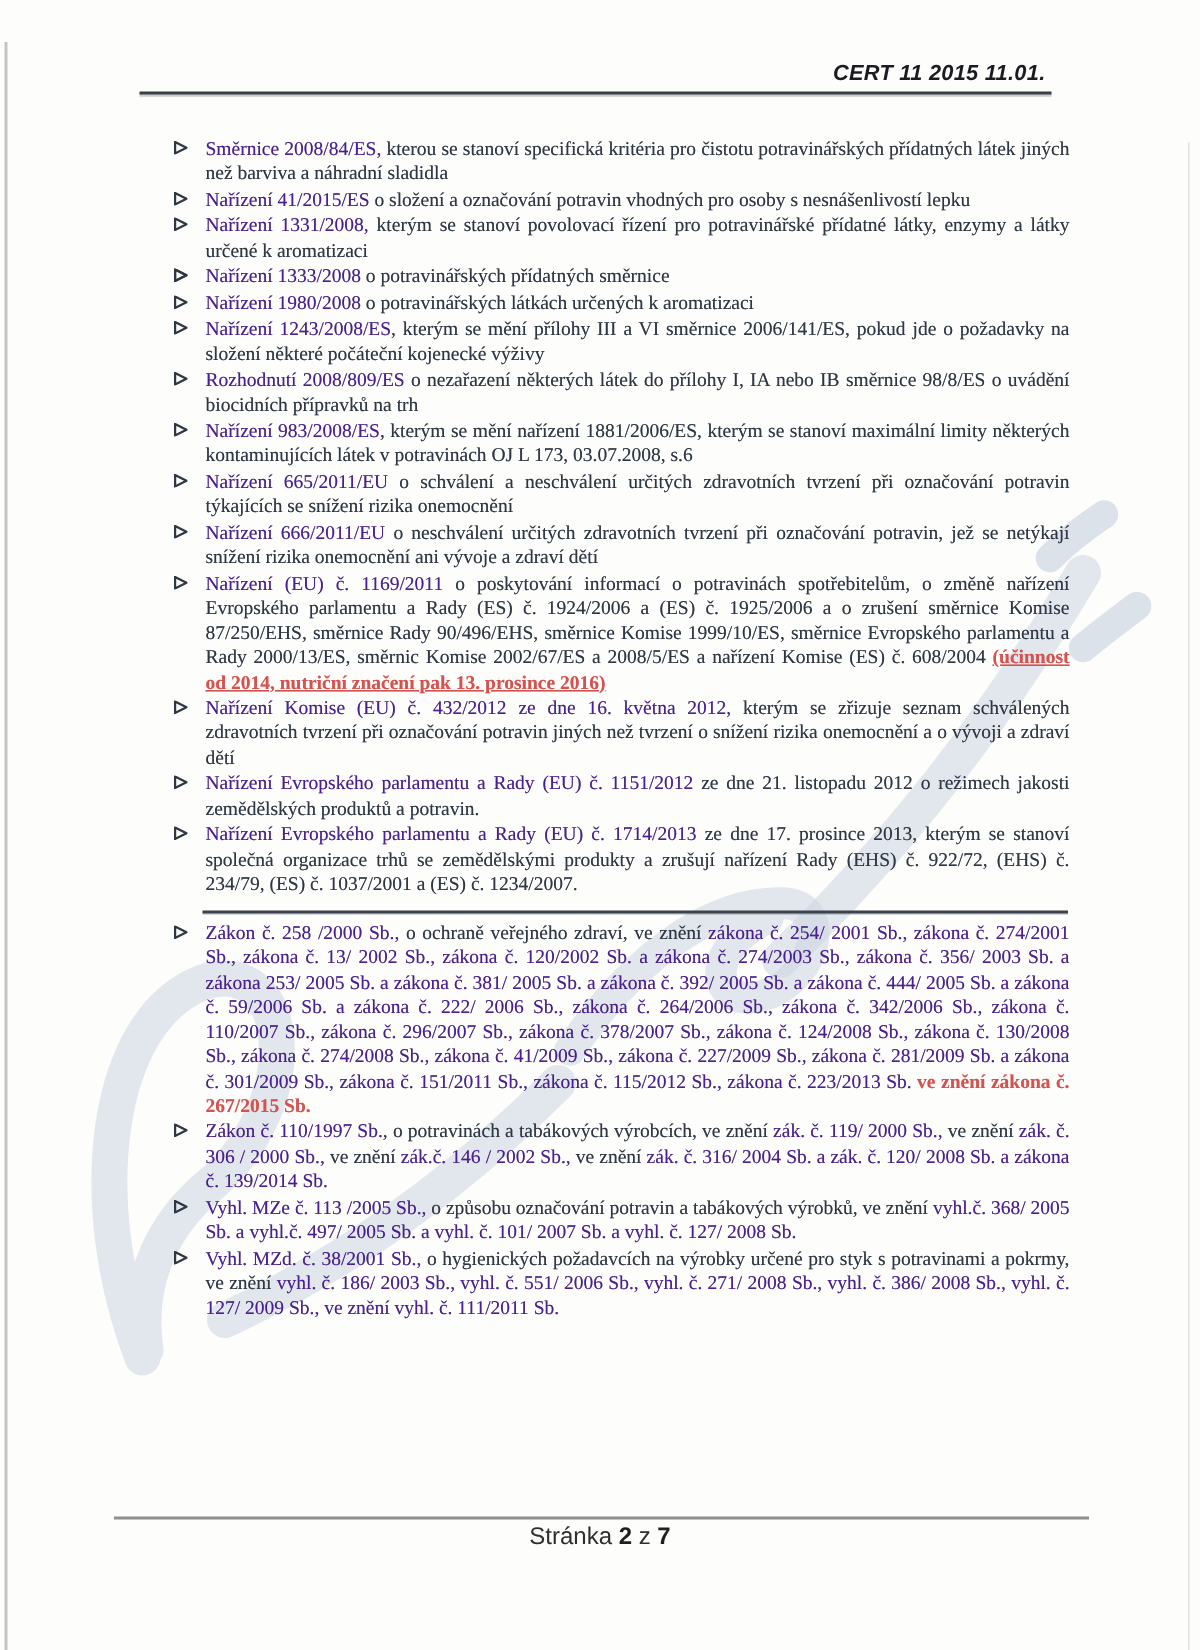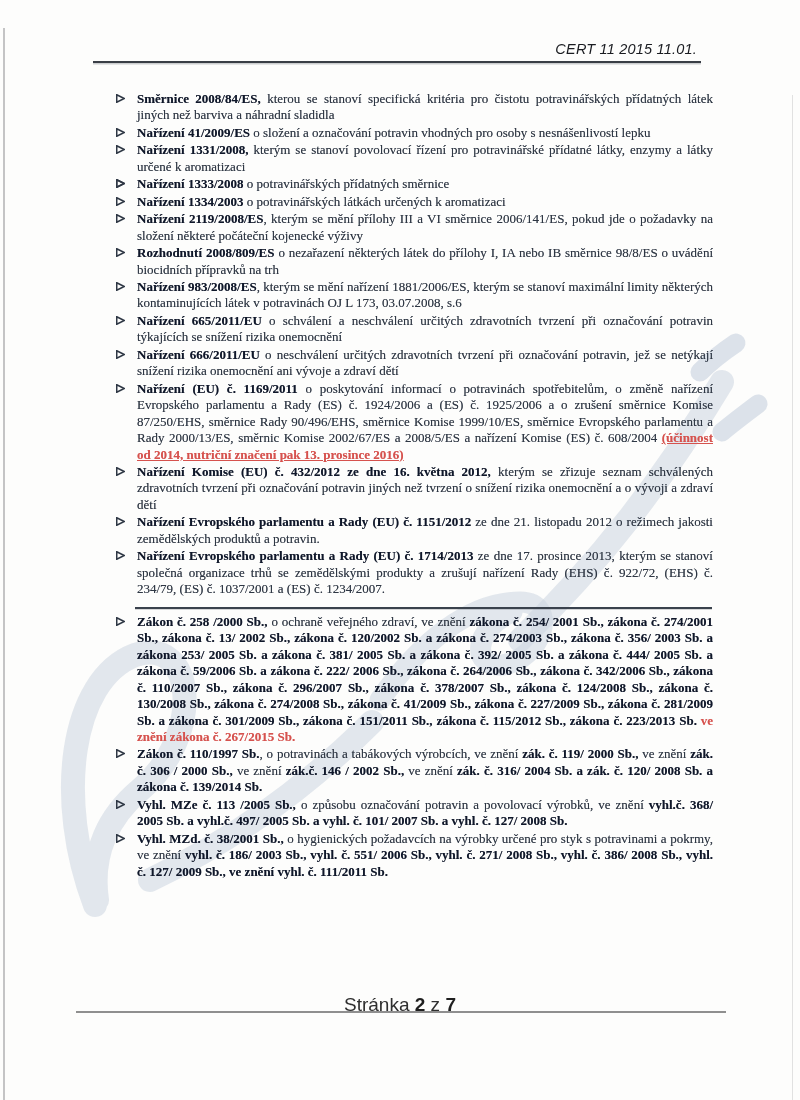--- a/index.html
+++ b/index.html
@@ -14,44 +14,44 @@
   .edge-left{position:absolute;left:3px;top:28px;width:2px;height:1072px;background:rgba(50,50,55,0.28);}
   .edge-right{position:absolute;right:7px;top:95px;width:1px;height:1005px;background:rgba(60,60,65,0.14);}
 
   
   .watermark{position:absolute;left:0;top:0;pointer-events:none;}
 
   
   .header-code{
     position:absolute;top:41px;right:103px;
     font-family:"Liberation Sans", sans-serif;
-    font-style:italic;font-weight:400;font-size:14.5px;color:#1a1c21;
+    font-style:italic;font-weight:700;font-size:14.5px;color:#1a1c21;
     letter-spacing:.2px;white-space:nowrap;margin-left:42px;
   }
   .header-rule{position:absolute;top:61px;left:93px;width:608px;height:2.4px;background:#393e46;box-shadow:0 1.5px 0 rgba(57,62,70,.25);}
 
   
   .content{
     position:absolute;left:115px;top:91px;width:598px;
     color:#2e3744;font-size:13px;line-height:16.45px;text-align:justify;
     text-shadow:0 0 .4px rgba(43,50,62,.55);
   }
   .li{position:relative;padding-left:22px;margin-bottom:1px;}
   .bullet{position:absolute;left:1px;top:3px;color:#2e3744;line-height:0;}
-  .seg-b{font-weight:700;color:#0f172a;}
+  .seg-b{font-weight:400;color:#4c1d95;}
   .seg-n{font-weight:400;}
   .seg-r{font-weight:700;color:#d6524e;text-shadow:0 0 .4px rgba(214,82,78,.5);}
   .seg-ru{font-weight:700;color:#d6524e;text-decoration:underline;text-shadow:0 0 .4px rgba(214,82,78,.5);}
   .sep{height:2.2px;background:#3a424d;margin:9px 0 5px 20px;width:577px;box-shadow:0 1px 0 rgba(58,66,77,.2);}
 
   
   .footer-rule{position:absolute;top:1011px;left:76px;width:650px;height:1.6px;background:#8f8f8f;}
   .footer-text{
-    position:absolute;top:994px;left:0;width:800px;text-align:center;
-    font-family:"Liberation Sans", sans-serif;font-size:19px;color:#2f2f2f;
+    position:absolute;top:1016px;left:0;width:800px;text-align:center;
+    font-family:"Liberation Sans", sans-serif;font-size:16px;color:#2f2f2f;
   }
   .footer-text b{font-weight:700;color:#1f1f1f;}
 </style>
 </head>
 <body>
 
 <div class="page">
 
   <svg class="watermark" width="800" height="1100" viewBox="0 0 800 1100">
     <g fill="none" stroke="#ccd5e0" stroke-opacity="0.55" stroke-linecap="round">
@@ -71,36 +71,36 @@
     <div class="header-code">CERT 11 2015 11.01.</div>
     <div class="header-rule"></div>
   </div>
 
   <div class="content" id="content">
       <div class="li"><span class="bullet"><svg width="9" height="9" viewBox="0 0 10 10">
             <path d="M0.8 0.8 L9.2 5 L0.8 9.2 Z" fill="none" stroke="currentColor" stroke-width="1.7"></path>
           </svg></span><span><span class="seg-b">Směrnice 2008/84/ES,</span><span class="seg-n"> kterou se stanoví specifická kritéria pro čistotu potravinářských přídatných látek jiných než barviva a náhradní sladidla</span></span></div>
       <div class="li"><span class="bullet"><svg width="9" height="9" viewBox="0 0 10 10">
             <path d="M0.8 0.8 L9.2 5 L0.8 9.2 Z" fill="none" stroke="currentColor" stroke-width="1.7"></path>
-          </svg></span><span><span class="seg-b">Nařízení 41/2009/ES</span><span class="seg-n"> o složení a označování potravin vhodných pro osoby s nesnášenlivostí lepku</span></span></div>
+          </svg></span><span><span class="seg-b">Nařízení 41/2015/ES</span><span class="seg-n"> o složení a označování potravin vhodných pro osoby s nesnášenlivostí lepku</span></span></div>
       <div class="li"><span class="bullet"><svg width="9" height="9" viewBox="0 0 10 10">
             <path d="M0.8 0.8 L9.2 5 L0.8 9.2 Z" fill="none" stroke="currentColor" stroke-width="1.7"></path>
           </svg></span><span><span class="seg-b">Nařízení 1331/2008,</span><span class="seg-n"> kterým se stanoví povolovací řízení pro potravinářské přídatné látky, enzymy a látky určené k aromatizaci</span></span></div>
       <div class="li"><span class="bullet"><svg width="9" height="9" viewBox="0 0 10 10">
             <path d="M0.8 0.8 L9.2 5 L0.8 9.2 Z" fill="none" stroke="currentColor" stroke-width="1.7"></path>
           </svg></span></div>
       <div class="li"><span class="bullet"><svg width="9" height="9" viewBox="0 0 10 10">
             <path d="M0.8 0.8 L9.2 5 L0.8 9.2 Z" fill="none" stroke="currentColor" stroke-width="1.7"></path>
           </svg></span><span><span class="seg-b">Nařízení 1333/2008</span><span class="seg-n"> o potravinářských přídatných směrnice</span></span></div>
       <div class="li"><span class="bullet"><svg width="9" height="9" viewBox="0 0 10 10">
             <path d="M0.8 0.8 L9.2 5 L0.8 9.2 Z" fill="none" stroke="currentColor" stroke-width="1.7"></path>
-          </svg></span><span><span class="seg-b">Nařízení 1334/2003</span><span class="seg-n"> o potravinářských látkách určených k aromatizaci</span></span></div>
+          </svg></span><span><span class="seg-b">Nařízení 1980/2008</span><span class="seg-n"> o potravinářských látkách určených k aromatizaci</span></span></div>
       <div class="li"><span class="bullet"><svg width="9" height="9" viewBox="0 0 10 10">
             <path d="M0.8 0.8 L9.2 5 L0.8 9.2 Z" fill="none" stroke="currentColor" stroke-width="1.7"></path>
-          </svg></span><span><span class="seg-b">Nařízení 2119/2008/ES</span><span class="seg-n">, kterým se mění přílohy III a VI směrnice 2006/141/ES, pokud jde o požadavky na složení některé počáteční kojenecké výživy</span></span></div>
+          </svg></span><span><span class="seg-b">Nařízení 1243/2008/ES</span><span class="seg-n">, kterým se mění přílohy III a VI směrnice 2006/141/ES, pokud jde o požadavky na složení některé počáteční kojenecké výživy</span></span></div>
       <div class="li"><span class="bullet"><svg width="9" height="9" viewBox="0 0 10 10">
             <path d="M0.8 0.8 L9.2 5 L0.8 9.2 Z" fill="none" stroke="currentColor" stroke-width="1.7"></path>
           </svg></span><span><span class="seg-b">Rozhodnutí 2008/809/ES</span><span class="seg-n"> o nezařazení některých látek do přílohy I, IA nebo IB směrnice 98/8/ES o uvádění biocidních přípravků na trh</span></span></div>
       <div class="li"><span class="bullet"><svg width="9" height="9" viewBox="0 0 10 10">
             <path d="M0.8 0.8 L9.2 5 L0.8 9.2 Z" fill="none" stroke="currentColor" stroke-width="1.7"></path>
           </svg></span><span><span class="seg-b">Nařízení 983/2008/ES</span><span class="seg-n">, kterým se mění nařízení 1881/2006/ES, kterým se stanoví maximální limity některých kontaminujících látek v potravinách OJ L 173, 03.07.2008, s.6</span></span></div>
       <div class="li"><span class="bullet"><svg width="9" height="9" viewBox="0 0 10 10">
             <path d="M0.8 0.8 L9.2 5 L0.8 9.2 Z" fill="none" stroke="currentColor" stroke-width="1.7"></path>
           </svg></span><span><span class="seg-b">Nařízení 665/2011/EU</span><span class="seg-n"> o schválení a neschválení určitých zdravotních tvrzení při označování potravin týkajících se snížení rizika onemocnění</span></span></div>
       <div class="li"><span class="bullet"><svg width="9" height="9" viewBox="0 0 10 10">
@@ -120,21 +120,21 @@
           </svg></span><span><span class="seg-b">Nařízení Evropského parlamentu a Rady (EU) č. 1714/2013</span><span class="seg-n"> ze dne 17. prosince 2013, kterým se stanoví společná organizace trhů se zemědělskými produkty a zrušují nařízení Rady (EHS) č. 922/72, (EHS) č. 234/79, (ES) č. 1037/2001 a (ES) č. 1234/2007.</span></span></div>
       <div class="sep"></div>
       <div class="li"><span class="bullet"><svg width="9" height="9" viewBox="0 0 10 10">
             <path d="M0.8 0.8 L9.2 5 L0.8 9.2 Z" fill="none" stroke="currentColor" stroke-width="1.7"></path>
           </svg></span><span><span class="seg-b">Zákon č. 258 /2000 Sb.,</span><span class="seg-n"> o ochraně veřejného zdraví, ve znění </span><span class="seg-b">zákona č. 254/ 2001 Sb., zákona č. 274/2001 Sb., zákona č. 13/ 2002 Sb., zákona č. 120/2002 Sb. a zákona č. 274/2003 Sb., zákona č. 356/ 2003 Sb. a zákona 253/ 2005 Sb. a zákona č. 381/ 2005 Sb. a zákona č. 392/ 2005 Sb. a zákona č. 444/ 2005 Sb. a zákona č. 59/2006 Sb. a zákona č. 222/ 2006 Sb., zákona č. 264/2006 Sb., zákona č. 342/2006 Sb., zákona č. 110/2007 Sb., zákona č. 296/2007 Sb., zákona č. 378/2007 Sb., zákona č. 124/2008 Sb., zákona č. 130/2008 Sb., zákona č. 274/2008 Sb., zákona č. 41/2009 Sb., zákona č. 227/2009 Sb., zákona č. 281/2009 Sb. a zákona č. 301/2009 Sb., zákona č. 151/2011 Sb., zákona č. 115/2012 Sb., zákona č. 223/2013 Sb. </span><span class="seg-r">ve znění zákona č. 267/2015 Sb.</span></span></div>
       <div class="li"><span class="bullet"><svg width="9" height="9" viewBox="0 0 10 10">
             <path d="M0.8 0.8 L9.2 5 L0.8 9.2 Z" fill="none" stroke="currentColor" stroke-width="1.7"></path>
           </svg></span><span><span class="seg-b">Zákon č. 110/1997 Sb.</span><span class="seg-n">, o potravinách a tabákových výrobcích, ve znění </span><span class="seg-b">zák. č. 119/ 2000 Sb.,</span><span class="seg-n"> ve znění </span><span class="seg-b">zák. č. 306 / 2000 Sb.,</span><span class="seg-n"> ve znění </span><span class="seg-b">zák.č. 146 / 2002 Sb.,</span><span class="seg-n"> ve znění </span><span class="seg-b">zák. č. 316/ 2004 Sb. a zák. č. 120/ 2008 Sb. a zákona č. 139/2014 Sb.</span></span></div>
       <div class="li"><span class="bullet"><svg width="9" height="9" viewBox="0 0 10 10">
             <path d="M0.8 0.8 L9.2 5 L0.8 9.2 Z" fill="none" stroke="currentColor" stroke-width="1.7"></path>
-          </svg></span><span><span class="seg-b">Vyhl. MZe č. 113 /2005 Sb.,</span><span class="seg-n"> o způsobu označování potravin a povolovací výrobků, ve znění </span><span class="seg-b">vyhl.č. 368/ 2005 Sb. a vyhl.č. 497/ 2005 Sb. a vyhl. č. 101/ 2007 Sb. a vyhl. č. 127/ 2008 Sb.</span></span></div>
+          </svg></span><span><span class="seg-b">Vyhl. MZe č. 113 /2005 Sb.,</span><span class="seg-n"> o způsobu označování potravin a tabákových výrobků, ve znění </span><span class="seg-b">vyhl.č. 368/ 2005 Sb. a vyhl.č. 497/ 2005 Sb. a vyhl. č. 101/ 2007 Sb. a vyhl. č. 127/ 2008 Sb.</span></span></div>
       <div class="li"><span class="bullet"><svg width="9" height="9" viewBox="0 0 10 10">
             <path d="M0.8 0.8 L9.2 5 L0.8 9.2 Z" fill="none" stroke="currentColor" stroke-width="1.7"></path>
           </svg></span><span><span class="seg-b">Vyhl. MZd. č. 38/2001 Sb.,</span><span class="seg-n"> o hygienických požadavcích na výrobky určené pro styk s potravinami a pokrmy, ve znění </span><span class="seg-b">vyhl. č. 186/ 2003 Sb., vyhl. č. 551/ 2006 Sb., vyhl. č. 271/ 2008 Sb., vyhl. č. 386/ 2008 Sb., vyhl. č. 127/ 2009 Sb., ve znění vyhl. č. 111/2011 Sb.</span></span></div>
     </div>
 
   <div>
     <div class="footer-rule"></div>
     <div class="footer-text"><span>Stránka </span><b>2</b><span> z </span><b>7</b></div>
   </div>
 

